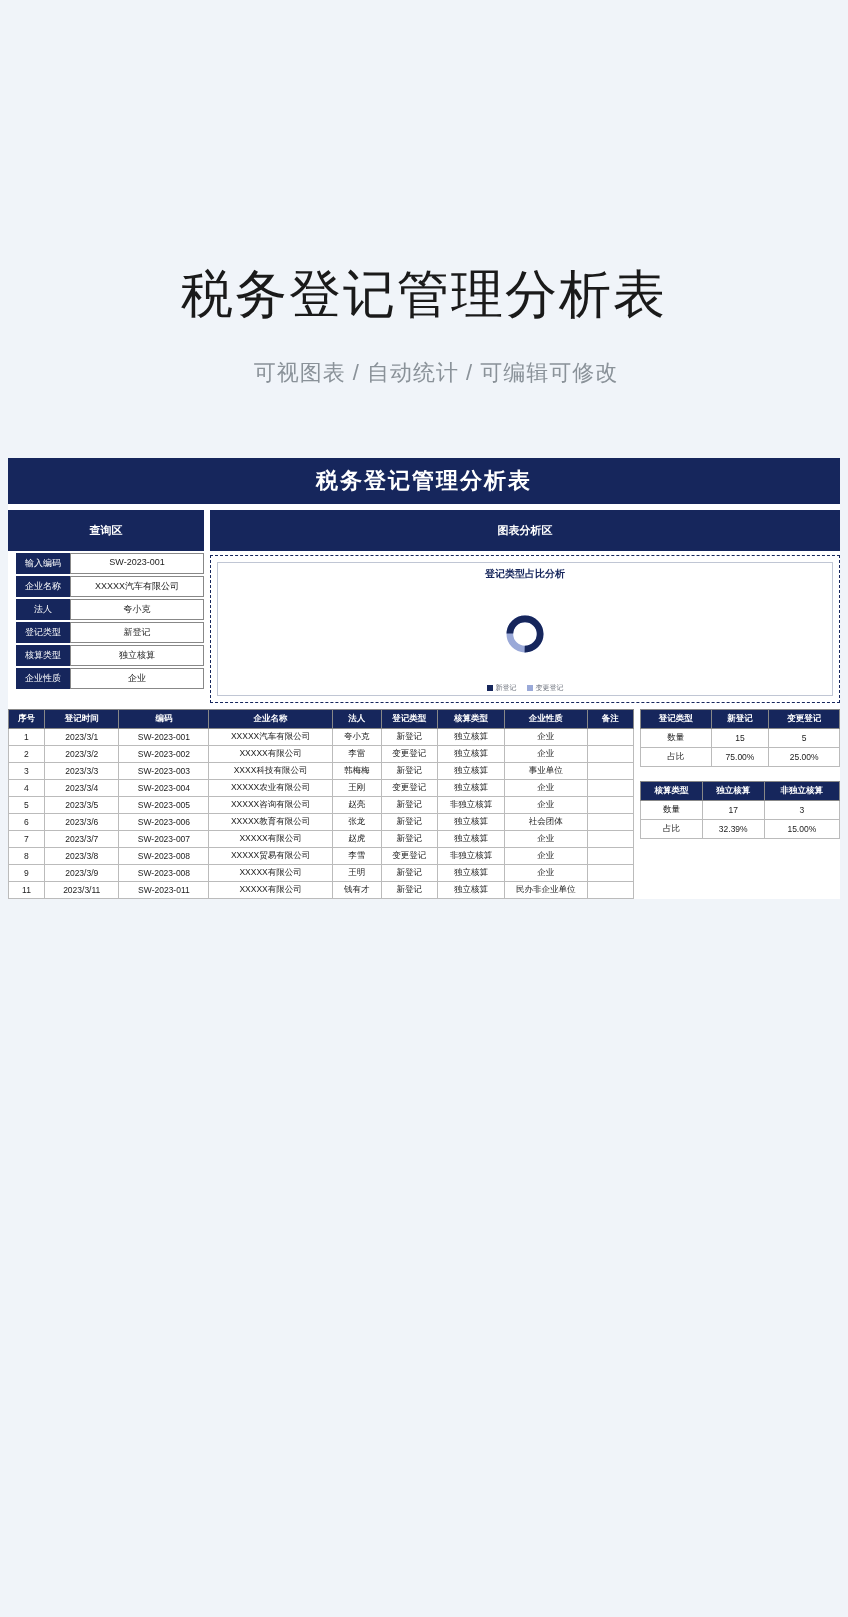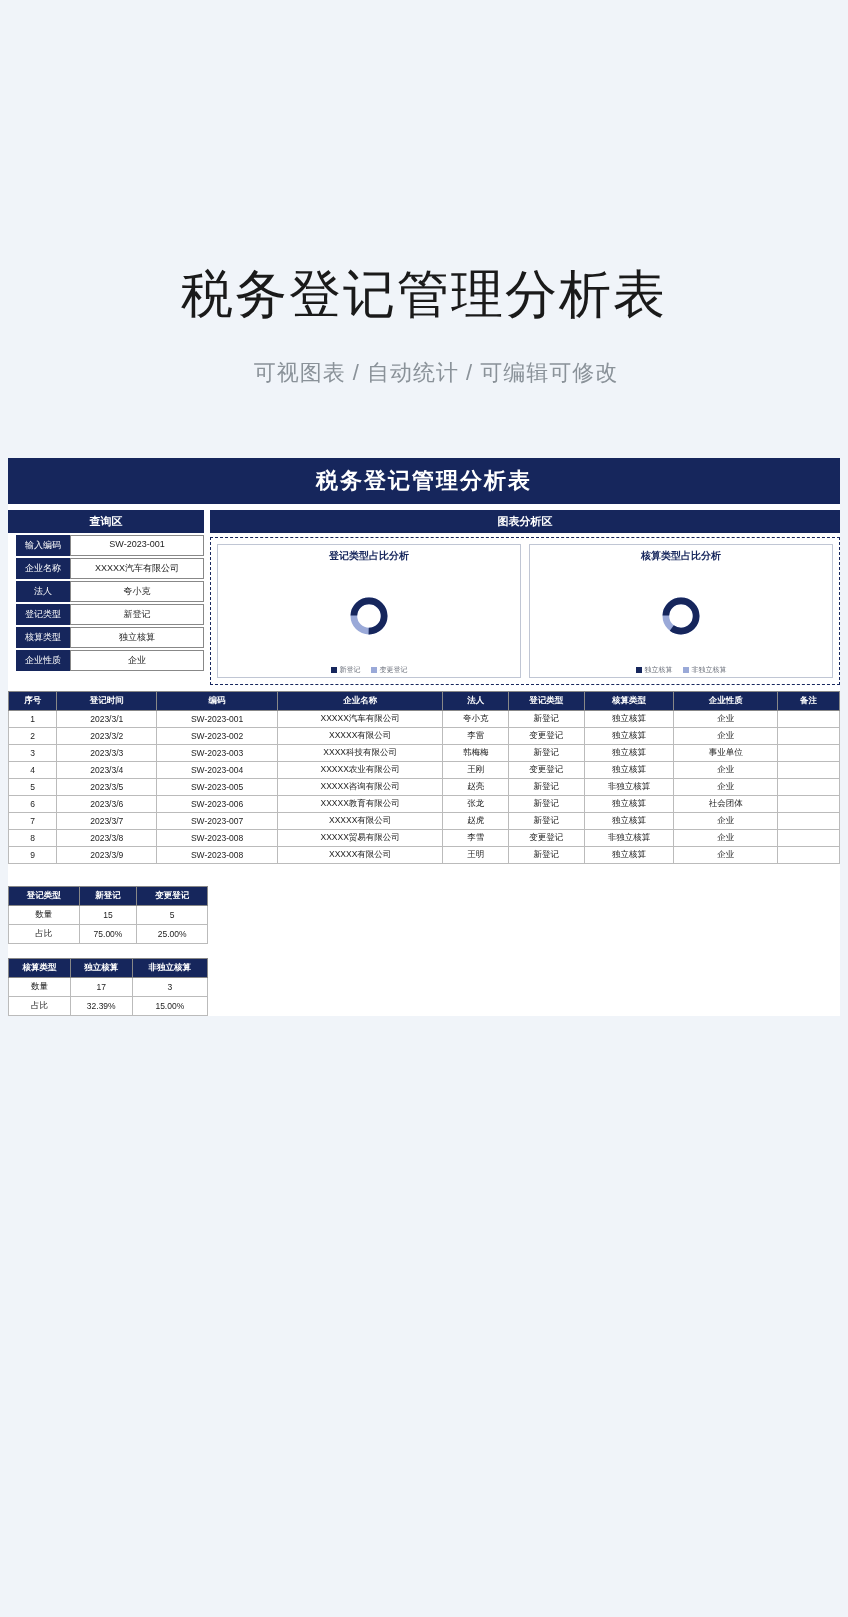--- a/index.html
+++ b/index.html
@@ -41,21 +41,21 @@
     font-weight: 700;
     padding: 8px 0;
     letter-spacing: 2px;
   }
   .row2 { display: flex; gap: 6px; margin-top: 6px; }
   .query-header, .chart-header {
     background: #16265c;
     color: #fff;
     text-align: center;
     font-size: 11px;
-    padding: 4px 0;
+    padding: 13px 0;
     font-weight: 700;
   }
   .query-col { width: 196px; }
   .chart-col { flex: 1; }
   .query-row { display: flex; margin-top: 2px; padding-left: 8px; }
   .q-label {
     width: 54px;
     background: #16265c;
     color: #fff;
     font-size: 9px;
@@ -94,21 +94,21 @@
   .chart-legend span::before {
     content: "";
     display: inline-block;
     width: 6px; height: 6px;
     margin-right: 3px;
     vertical-align: middle;
   }
   .lg-a::before { background: #16265c; }
   .lg-b::before { background: #9aa9d8; }
 
-  .lower { display: flex; gap: 22px; margin-top: 6px; flex-direction: column; }
+  .lower { display: flex; gap: 6px; margin-top: 6px; }
   .table-main { flex: 1; }
   .table-side { width: 200px; display: flex; flex-direction: column; gap: 14px; }
 
   table.tbl { border-collapse: collapse; width: 100%; font-size: 8.5px; }
   table.tbl th {
     background: #16265c;
     color: #fff;
     border: 1px solid #888;
     padding: 3px 2px;
     font-weight: 700;
@@ -191,31 +191,20 @@
           <div class="chart-box-title">登记类型占比分析</div>
           <svg class="donut" width="86" height="86" viewBox="0 0 42 42">
             <circle cx="21" cy="21" r="15.9" fill="none" stroke="#9aa9d8" stroke-width="7"></circle>
             <circle cx="21" cy="21" r="15.9" fill="none" stroke="#16265c" stroke-width="7" stroke-dasharray="75 25" stroke-dashoffset="25" transform="rotate(-90 21 21)"></circle>
           </svg>
           <div class="chart-legend">
             <span class="lg-a">新登记</span>
             <span class="lg-b">变更登记</span>
           </div>
         </div>
-        <div class="chart-box">
-          <div class="chart-box-title">核算类型占比分析</div>
-          <svg class="donut" width="86" height="86" viewBox="0 0 42 42">
-            <circle cx="21" cy="21" r="15.9" fill="none" stroke="#9aa9d8" stroke-width="7"></circle>
-            <circle cx="21" cy="21" r="15.9" fill="none" stroke="#16265c" stroke-width="7" stroke-dasharray="85 15" stroke-dashoffset="25" transform="rotate(-90 21 21)"></circle>
-          </svg>
-          <div class="chart-legend">
-            <span class="lg-a">独立核算</span>
-            <span class="lg-b">非独立核算</span>
-          </div>
-        </div>
       </div>
     </div>
   </div>
 
   <div class="lower">
     <div class="table-main">
       <table class="tbl">
         <thead>
           <tr>
             <th class="c-seq">序号</th>
@@ -322,20 +311,31 @@
               <td>9</td>
               <td>2023/3/9</td>
               <td>SW-2023-008</td>
               <td>XXXXX有限公司</td>
               <td>王明</td>
               <td>新登记</td>
               <td>独立核算</td>
               <td>企业</td>
               <td></td>
             </tr>
+            <tr class="cutoff">
+              <td>11</td>
+              <td>2023/3/11</td>
+              <td>SW-2023-011</td>
+              <td>XXXXX有限公司</td>
+              <td>钱有才</td>
+              <td>新登记</td>
+              <td>独立核算</td>
+              <td>民办非企业单位</td>
+              <td></td>
+            </tr>
           </tbody>
       </table>
     </div>
 
     <div class="table-side">
       <table class="side">
         <thead>
           <tr>
             <th>登记类型</th>
             <th>新登记</th>

